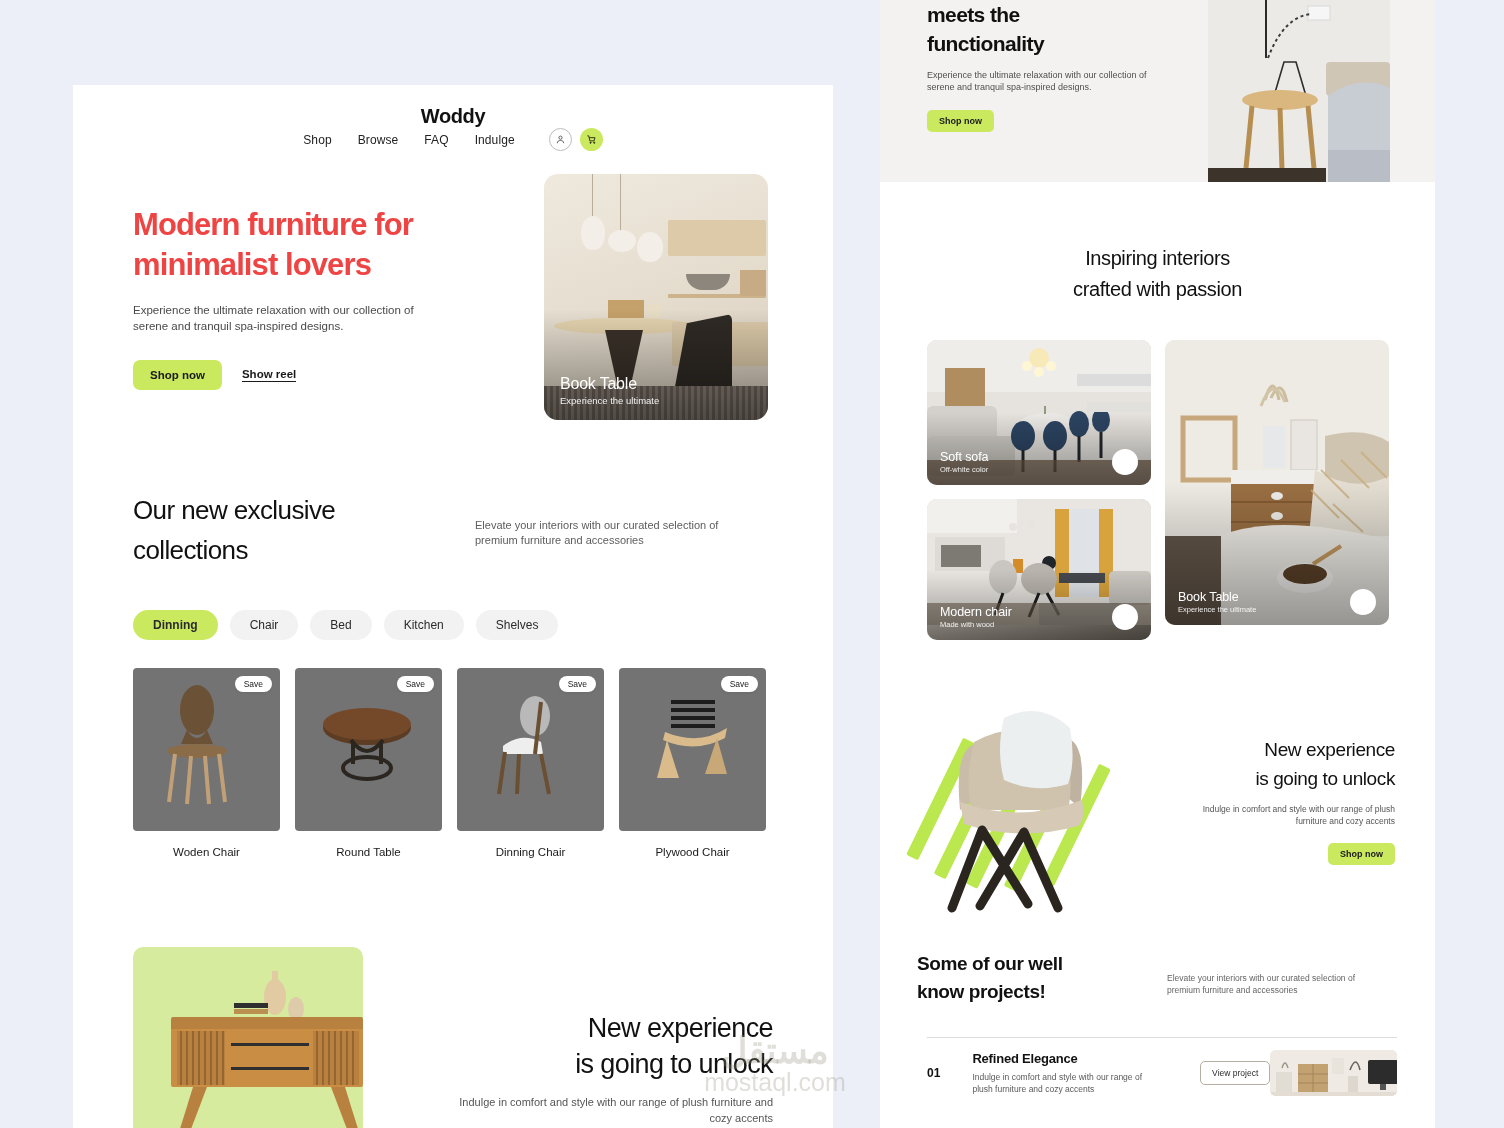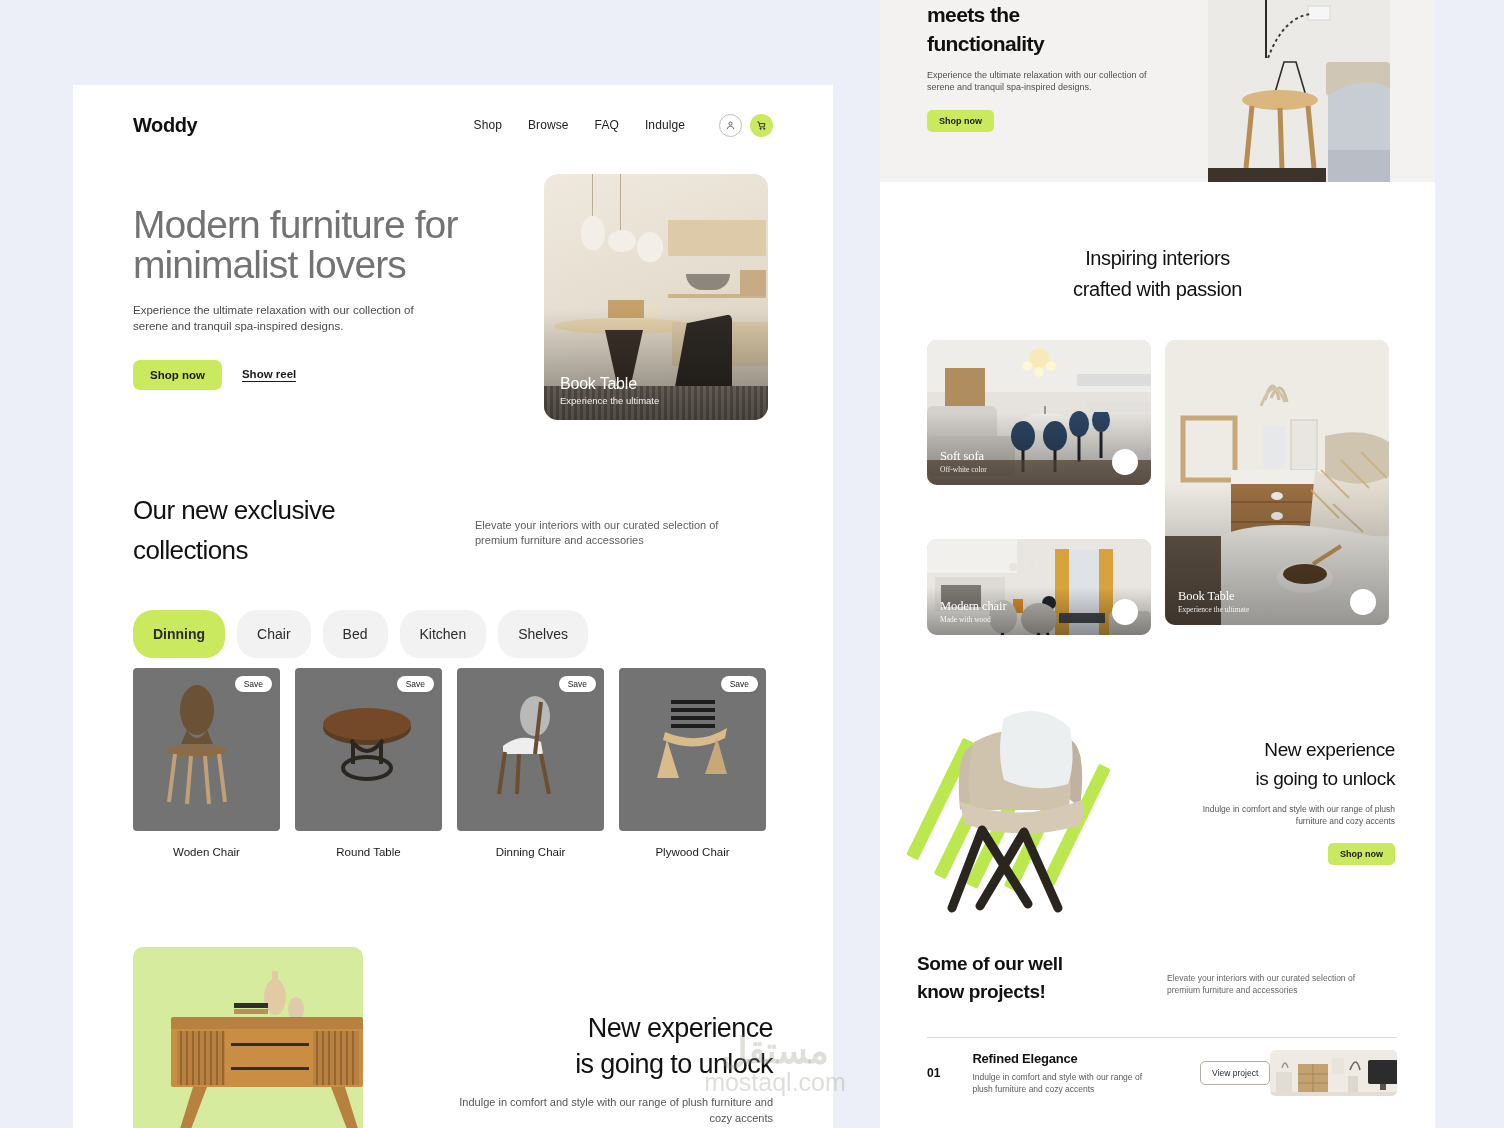--- a/index.html
+++ b/index.html
@@ -13,37 +13,37 @@
 
   
   .page-left {
     position: absolute; left: 73px; top: 85px;
     width: 760px; height: 1043px;
     background: #ffffff;
     overflow: hidden;
   }
   .nav {
     position: absolute; left: 60px; top: 20px; right: 60px; height: 40px;
-    display: flex; align-items: center; justify-content: space-between;
+    display: flex; align-items: center; justify-content: space-between; flex-direction: column;
   }
   .logo { font-size: 20px; font-weight: 700; letter-spacing: -0.4px; color: #111; }
   .nav-right { display: flex; align-items: center; gap: 26px; }
   .nav-link { font-size: 12px; color: #222; letter-spacing: 0.1px; }
   .nav-icons { display: flex; align-items: center; gap: 8px; margin-left: 8px; }
   .icon-circle {
     width: 23px; height: 23px; border-radius: 50%;
     display: flex; align-items: center; justify-content: center;
   }
   .icon-outline { border: 1px solid #bdbdbd; }
   .icon-green { background: #cbe95f; }
 
   .hero { position: absolute; left: 60px; top: 120px; width: 340px; }
   .hero h1 {
-    font-size: 39px; line-height: 40px; font-weight: 400;
-    letter-spacing: -0.9px; color: #737373;
+    font-size: 31px; line-height: 40px; font-weight: 700;
+    letter-spacing: -0.9px; color: #ef4444;
   }
   .hero p {
     margin-top: 17px; font-size: 11.5px; line-height: 16px;
     color: #4a4a4a; width: 300px;
   }
   .hero-actions { margin-top: 26px; display: flex; align-items: center; gap: 20px; }
   .btn-green {
     background: #cbe95f; color: #1a1a1a; font-size: 11.5px; font-weight: 700;
     border: none; border-radius: 7px; padding: 9px 17px; cursor: pointer;
     font-family: "Liberation Sans", sans-serif;
@@ -83,22 +83,22 @@
   .coll h2 {
     font-size: 26px; line-height: 40px; font-weight: 500;
     letter-spacing: -0.6px; color: #111; width: 330px;
   }
   .coll-sub {
     position: absolute; left: 342px; top: 28px; width: 270px;
     font-size: 11px; line-height: 15px; color: #5d5d5d;
   }
   .chips { position: absolute; left: 0; top: 120px; display: flex; gap: 12px; }
   .chip {
-    background: #f2f2f2; border-radius: 20px; padding: 16px 20px;
-    font-size: 14px; color: #2b2b2b; cursor: pointer; white-space: nowrap;
+    background: #f2f2f2; border-radius: 20px; padding: 8px 20px;
+    font-size: 12px; color: #2b2b2b; cursor: pointer; white-space: nowrap;
   }
   .chip.active { background: #cbe95f; font-weight: 700; }
 
   .prods { position: absolute; left: 60px; top: 583px; display: flex; gap: 15px; }
   .prod { width: 147px; }
   .prod-img {
     position: relative; width: 147px; height: 163px;
     background: #737373; border-radius: 4px; overflow: hidden;
   }
   .save-badge {
@@ -148,27 +148,27 @@
 
   .r-gallery-head {
     position: absolute; left: 0; right: 0; top: 243px; text-align: center;
     font-size: 20px; line-height: 31px; font-weight: 400;
     letter-spacing: -0.4px; color: #111;
   }
   .gal { position: absolute; left: 47px; top: 340px; display: flex; gap: 14px; }
   .gal-col-l { display: flex; flex-direction: column; gap: 14px; }
   .gal-card { position: relative; border-radius: 10px; overflow: hidden; }
   .g1 { width: 224px; height: 145px; background: linear-gradient(160deg,#d9d7d3 0%,#b9b4ac 60%,#6f6962 100%); }
-  .g2 { width: 224px; height: 96px; background: linear-gradient(160deg,#dedbd6 0%,#bdb6ab 55%,#6e675e 100%); margin-top: 40px; }
+  .g2 { width: 224px; height: 141px; background: linear-gradient(160deg,#dedbd6 0%,#bdb6ab 55%,#6e675e 100%); }
   .g3 { width: 224px; height: 285px; background: linear-gradient(170deg,#ece9e4 0%,#ddd6cb 50%,#9b9186 100%); }
   .gal-shade {
     position: absolute; inset: 0;
     background: linear-gradient(to bottom, rgba(0,0,0,0) 50%, rgba(0,0,0,0.38) 100%);
   }
-  .gal-cap { position: absolute; left: 13px; bottom: 11px; color: #fff; font-family: Liberation Serif, serif; }
+  .gal-cap { position: absolute; left: 13px; bottom: 11px; color: #fff; }
   .gal-cap .gt { font-size: 12.5px; letter-spacing: -0.1px; }
   .gal-cap .gs { font-size: 7.5px; opacity: .9; margin-top: 1px; }
   .gal-dot {
     position: absolute; right: 13px; bottom: 10px;
     width: 26px; height: 26px; border-radius: 50%; background: #fff; cursor: pointer;
   }
 
   .r-exp { position: absolute; left: 0; top: 690px; width: 555px; height: 230px; }
   .r-exp-img { position: absolute; left: 40px; top: 0; width: 250px; height: 230px; }
   .stripe {

